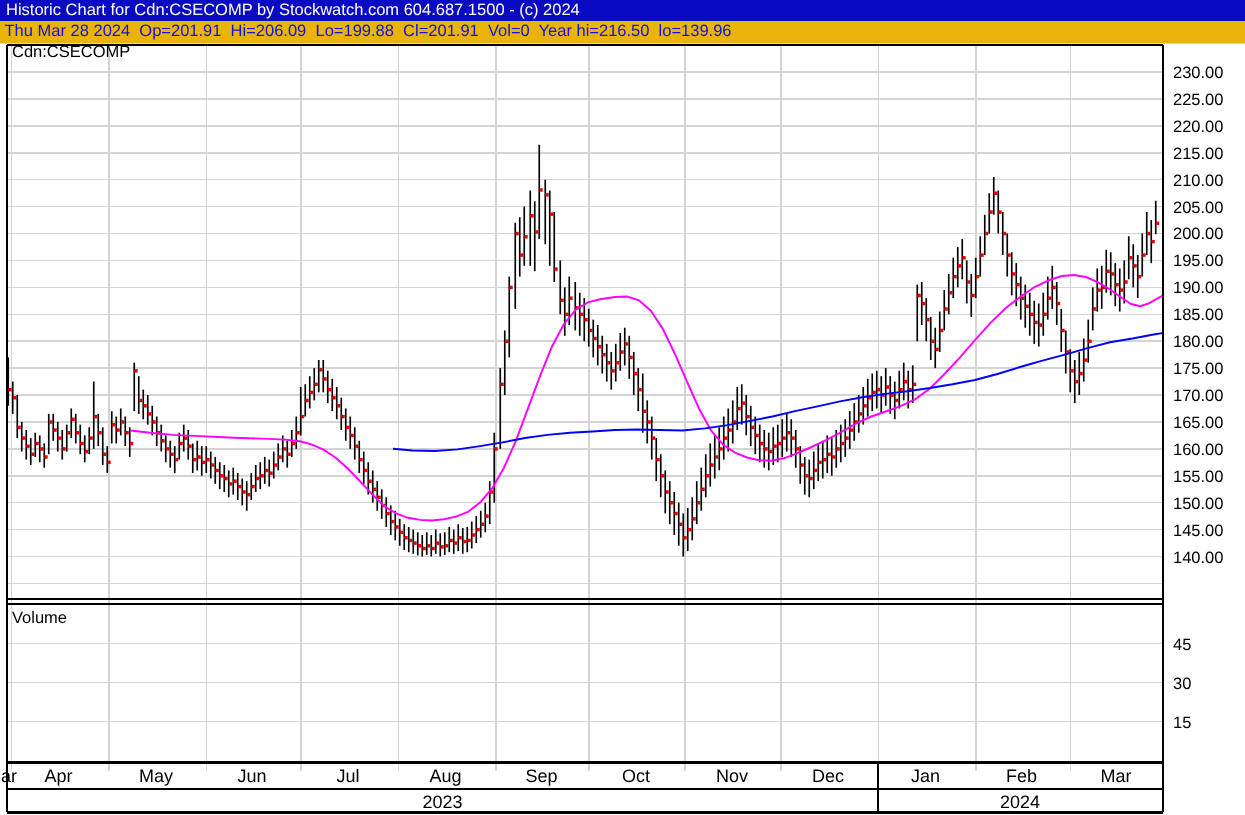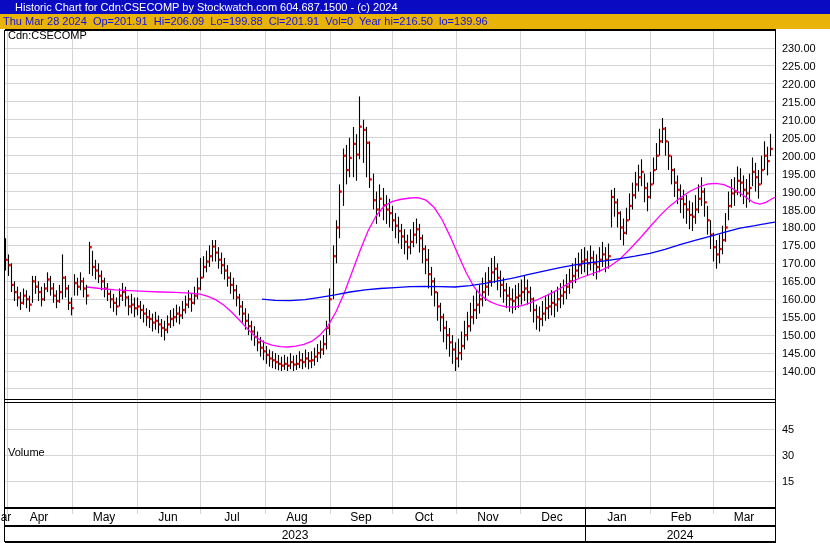--- a/index.html
+++ b/index.html
@@ -1,24 +1,24 @@
 <!DOCTYPE html>
 <html><head>
 <meta charset="utf-8">
 <style>
   html,body{margin:0;padding:0;background:#ffffff;width:830px;height:543px;overflow:hidden;
             font-family:"Liberation Sans", sans-serif;}
   #titlebar{position:absolute;left:0;top:0;width:830px;height:14px;background:#0a0ac2;color:#ffffff;
-            font-size:11px;line-height:14px;padding-left:15px;box-sizing:border-box;white-space:pre;}
+            font-size:11px;line-height:14px;padding-left:4px;box-sizing:border-box;white-space:pre;}
   #quoteline{position:absolute;left:0;top:14px;width:830px;height:15px;background:#eab308;color:#1111e0;
             font-size:11px;line-height:15px;padding-left:3px;box-sizing:border-box;white-space:pre;}
   #chart-svg{position:absolute;left:0;top:29px;overflow:hidden;}
   .overlay-label{position:absolute;color:#000;font-size:11px;line-height:13px;}
   #symbol-label{left:8px;top:29px;}
-  #volume-label{left:8px;top:406px;margin-top:40px;}
+  #volume-label{left:8px;top:406px;}
   text{font-family:"Liberation Sans", sans-serif;font-size:11px;fill:#000;}
   text.month{font-size:12px;}
   text.year{font-size:12px;}
   .grid{stroke:#d4d4d4;stroke-width:1;shape-rendering:crispEdges;}
   .frame{stroke:#000;shape-rendering:crispEdges;}
 </style>
 </head>
 <body>
 
 <div id="titlebar"><span>Historic Chart for Cdn:CSECOMP by Stockwatch.com 604.687.1500 - (c) 2024</span></div>

